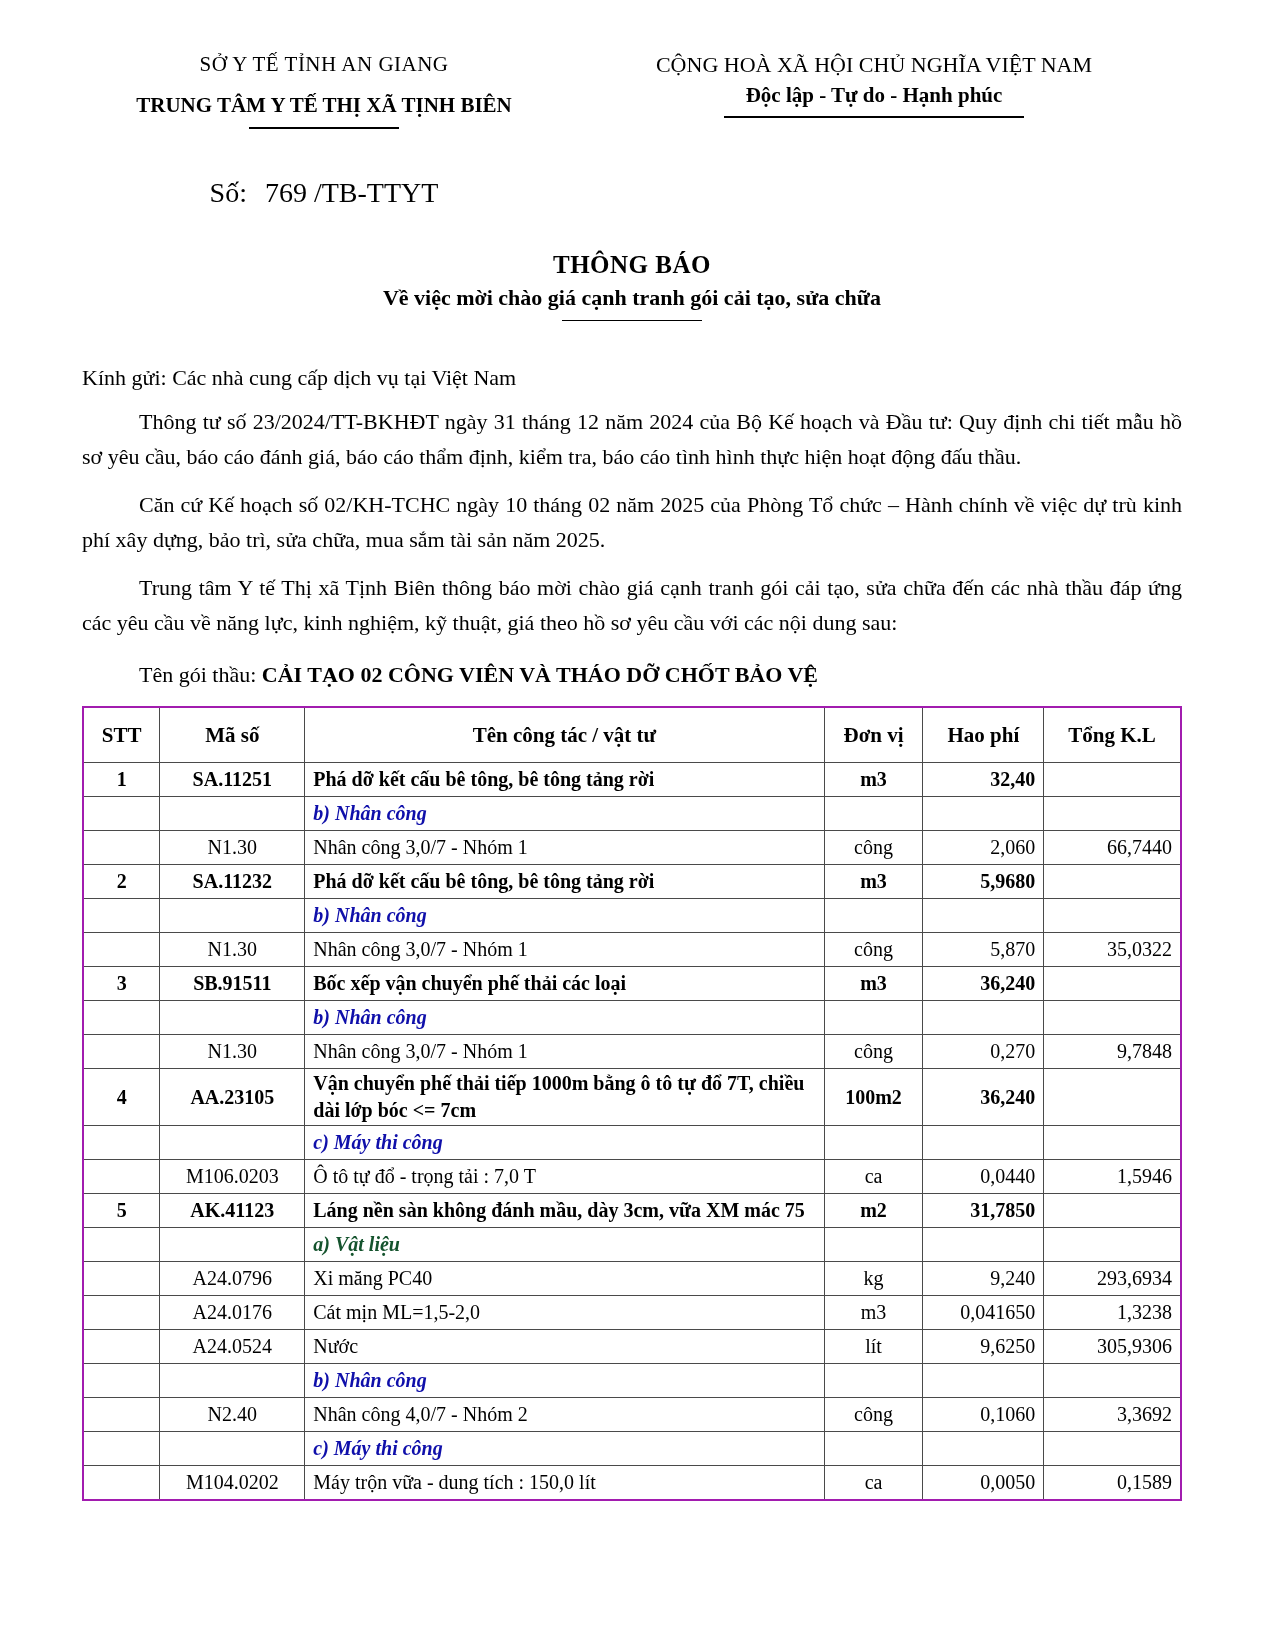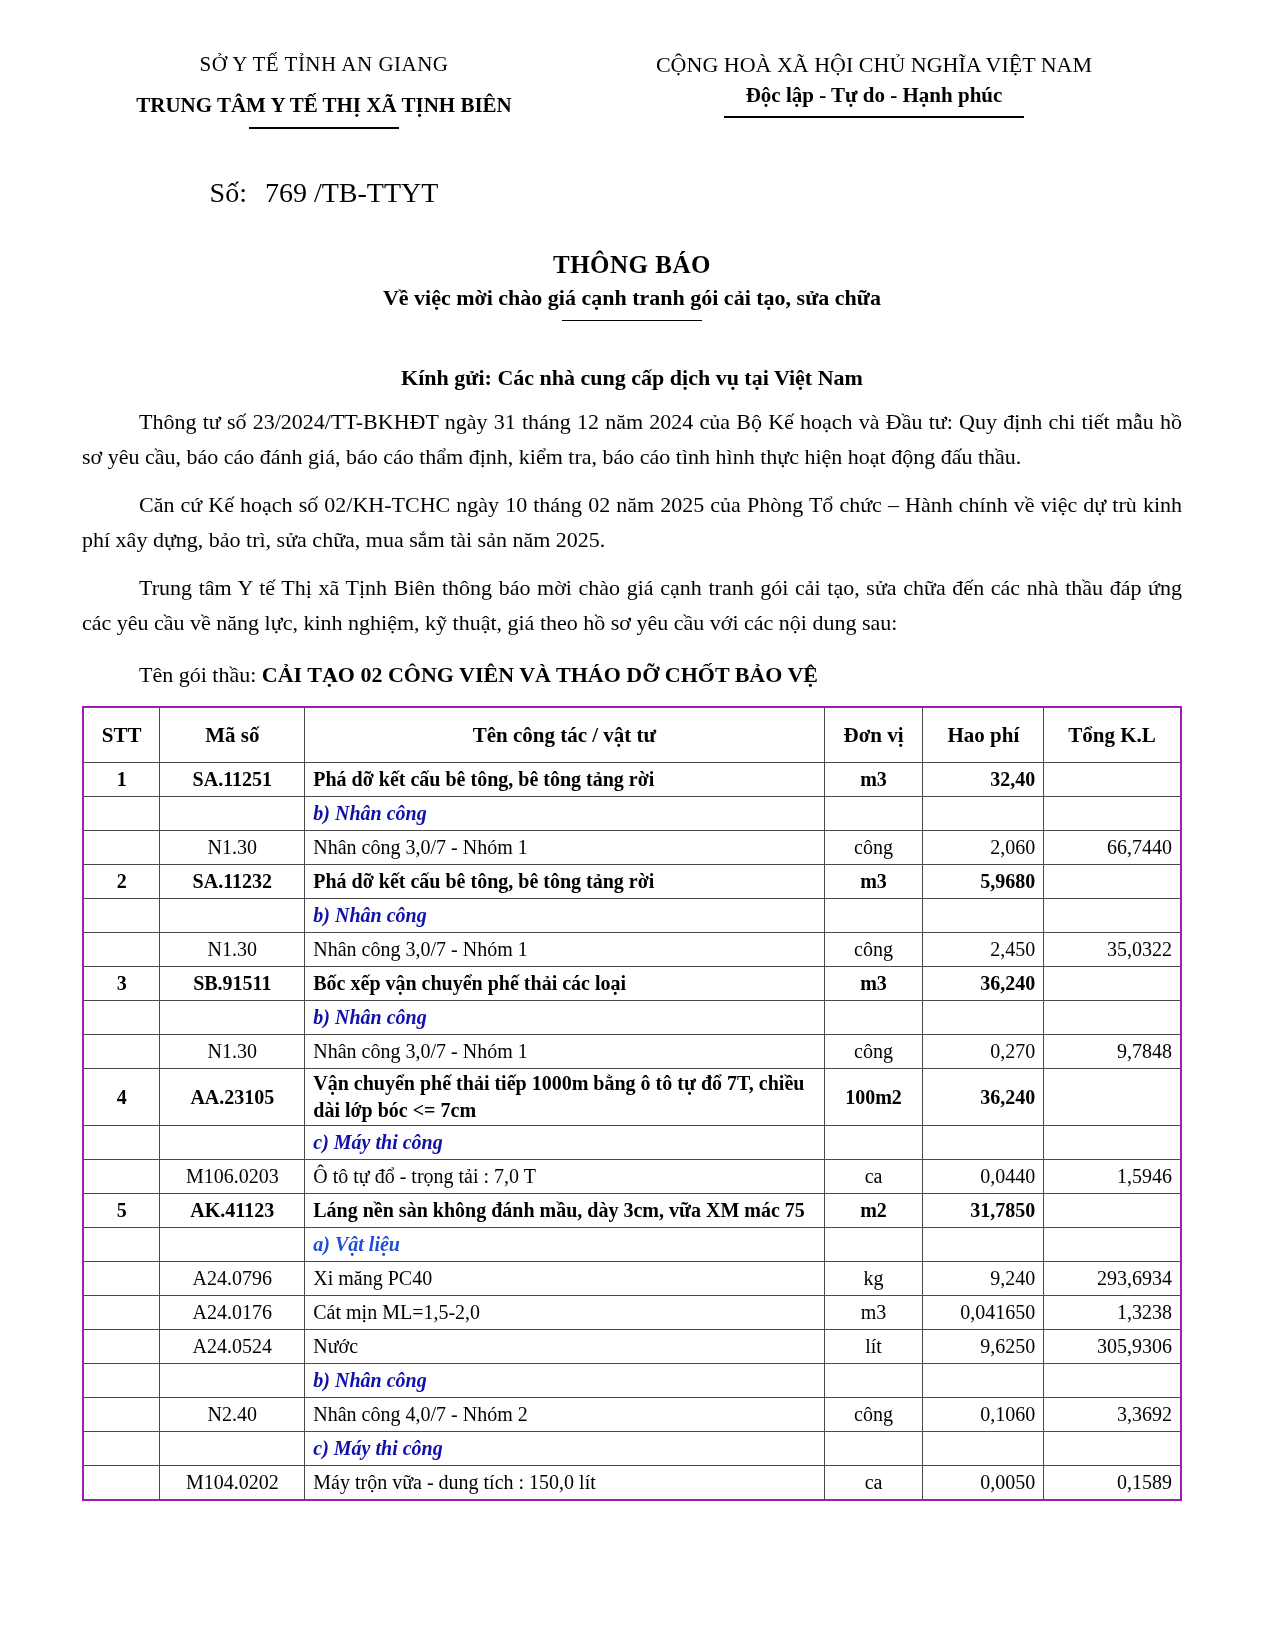--- a/index.html
+++ b/index.html
@@ -23,21 +23,21 @@
   
   .docnum-row{display:flex;margin-top:48px;}
   .docnum{width:44%;text-align:center;font-size:28px;}
   .docnum .gap{display:inline-block;width:18px;}
   .place-date{width:56%;text-align:center;font-size:22px;font-style:italic;}
 
   
   .title{margin-top:42px;text-align:center;font-size:25px;font-weight:bold;letter-spacing:.5px;}
   .subtitle{margin-top:6px;text-align:center;font-size:22px;font-weight:bold;}
   .rule-title{width:140px;margin:9px auto 0;border-top:1.5px solid #000;height:0;}
-  .salutation{margin-top:44px;text-align:center;font-size:22px;font-weight:bold;}
+  .salutation{margin-top:44px;text-align:left;font-size:22px;font-weight:normal;}
 
   
   .para{font-size:22px;line-height:35px;text-align:justify;text-indent:57px;margin:13px 0 0 0;}
   .package-line{font-size:22px;margin:22px 0 0 0;text-indent:57px;}
   .package-name{font-weight:bold;}
 
   
   table.cost{width:100%;border-collapse:collapse;margin-top:18px;
              font-size:20px;table-layout:fixed;}
   table.cost th,table.cost td{border:1.5px solid #4a4a4a;padding:1px 8px;
@@ -144,21 +144,21 @@
           <td class="c-name" style="color: rgb(15, 15, 170);">b) Nhân công</td>
           <td class="c-unit"></td>
           <td class="c-hao"></td>
           <td class="c-tong"></td>
         </tr>
         <tr class="row-detail">
           <td class="c-stt"></td>
           <td class="c-code">N1.30</td>
           <td class="c-name">Nhân công 3,0/7 - Nhóm 1</td>
           <td class="c-unit">công</td>
-          <td class="c-hao">2,450</td>
+          <td class="c-hao">5,870</td>
           <td class="c-tong">35,0322</td>
         </tr>
         <tr class="row-main">
           <td class="c-stt">3</td>
           <td class="c-code">SB.91511</td>
           <td class="c-name">Bốc xếp vận chuyển phế thải các loại</td>
           <td class="c-unit">m3</td>
           <td class="c-hao">36,240</td>
           <td class="c-tong"></td>
         </tr>
@@ -206,21 +206,21 @@
           <td class="c-stt">5</td>
           <td class="c-code">AK.41123</td>
           <td class="c-name">Láng nền sàn không đánh mầu, dày 3cm, vữa XM mác 75</td>
           <td class="c-unit">m2</td>
           <td class="c-hao">31,7850</td>
           <td class="c-tong"></td>
         </tr>
         <tr class="row-section">
           <td class="c-stt"></td>
           <td class="c-code"></td>
-          <td class="c-name" style="color: #1d4ed8;">a) Vật liệu</td>
+          <td class="c-name" style="color: #14532d;">a) Vật liệu</td>
           <td class="c-unit"></td>
           <td class="c-hao"></td>
           <td class="c-tong"></td>
         </tr>
         <tr class="row-detail">
           <td class="c-stt"></td>
           <td class="c-code">A24.0796</td>
           <td class="c-name">Xi măng PC40</td>
           <td class="c-unit">kg</td>
           <td class="c-hao">9,240</td>

